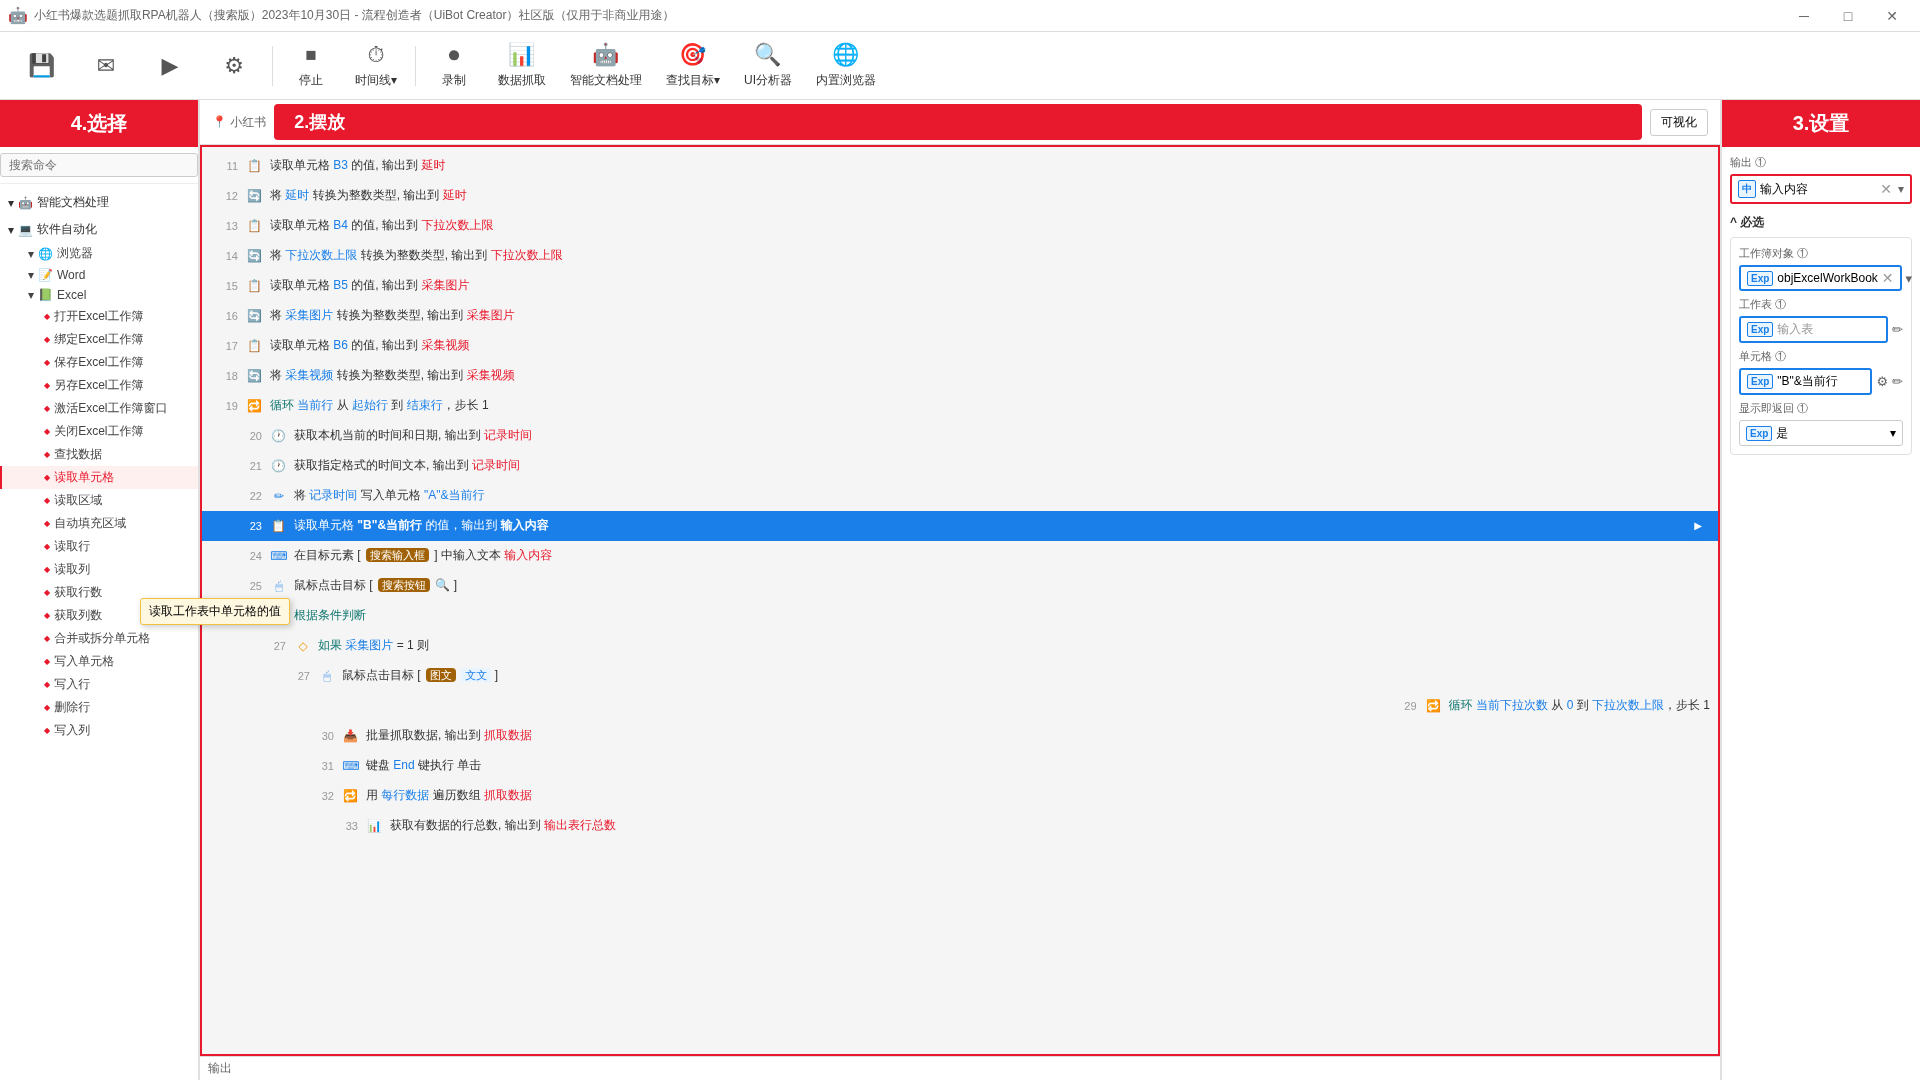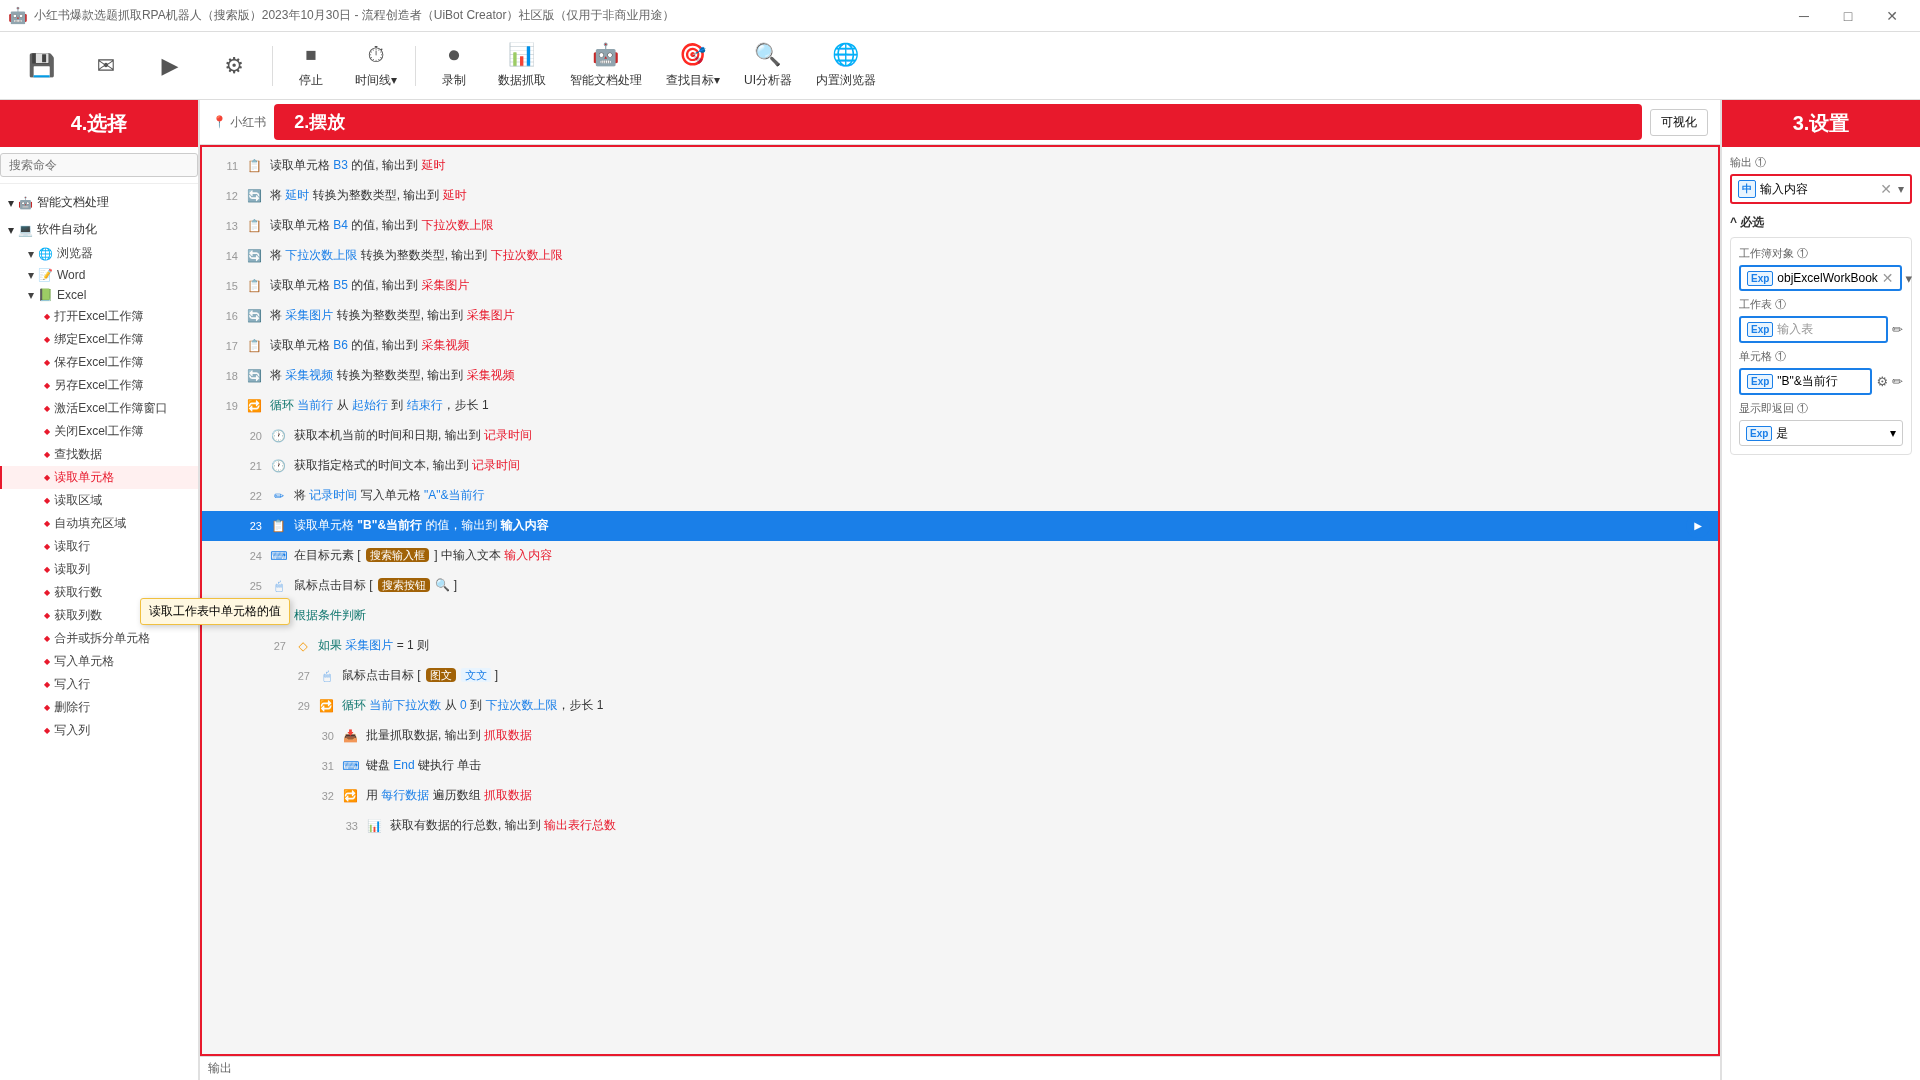--- a/index.html
+++ b/index.html
@@ -628,21 +628,21 @@
         <span><span class="flow-keyword">如果</span> <span class="flow-var">采集图片</span> = 1 则</span>
       </div>
 
       <div class="flow-row" style="padding-left: 80px;">
         <span class="row-num">27</span>
         <span class="row-icon blue">🖱</span>
         <span>鼠标点击目标 [ <span class="bracket-tag">图文</span> <span style="background:#e8f4fe;color:#1a7fe8;padding:1px 4px;border-radius:2px;font-size:11px;">文文</span> ]</span>
       </div>
 
 
-      <div class="flow-row" style="padding-left: 80px;">
+      <div class="flow-row" style="padding-left: 80px; justify-content: flex-end;">
         <span class="row-num">29</span>
         <span class="row-icon green">🔁</span>
         <span><span class="flow-keyword">循环</span> <span class="flow-var">当前下拉次数</span> 从 <span class="flow-var">0</span> 到 <span class="flow-var">下拉次数上限</span>，步长 1</span>
       </div>
 
       <div class="flow-row" style="padding-left: 104px;">
         <span class="row-num">30</span>
         <span class="row-icon blue">📥</span>
         <span>批量抓取数据, 输出到 <span class="flow-output">抓取数据</span></span>
       </div>

